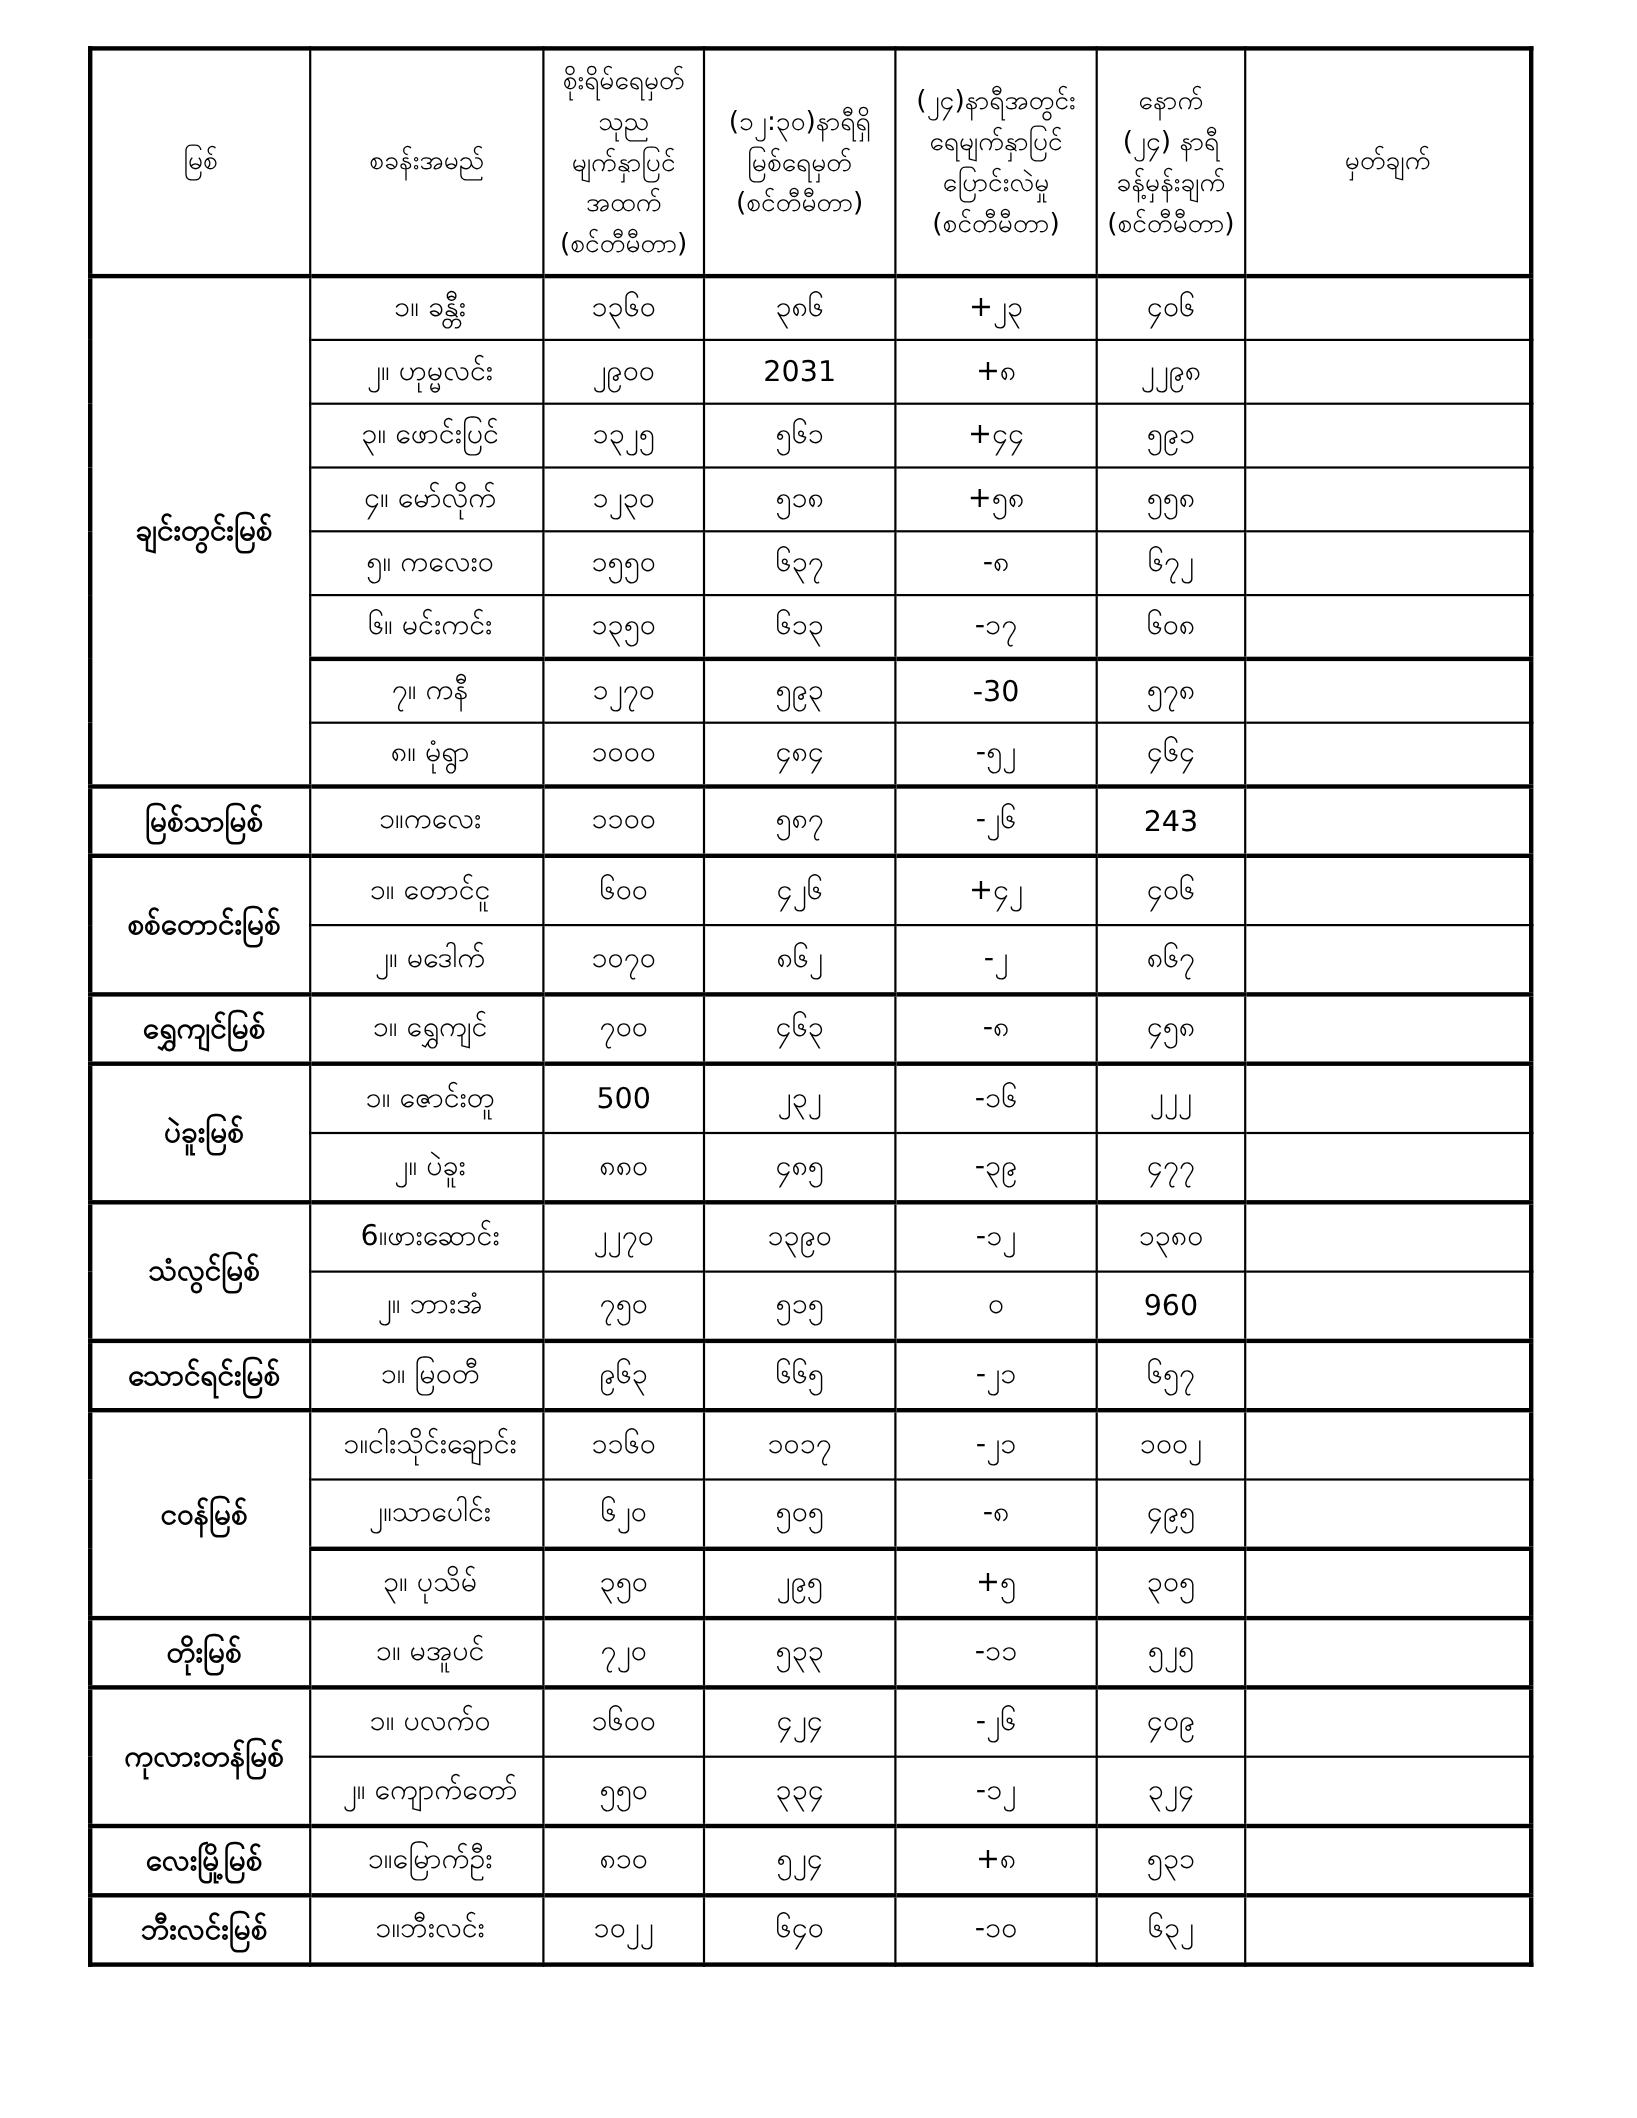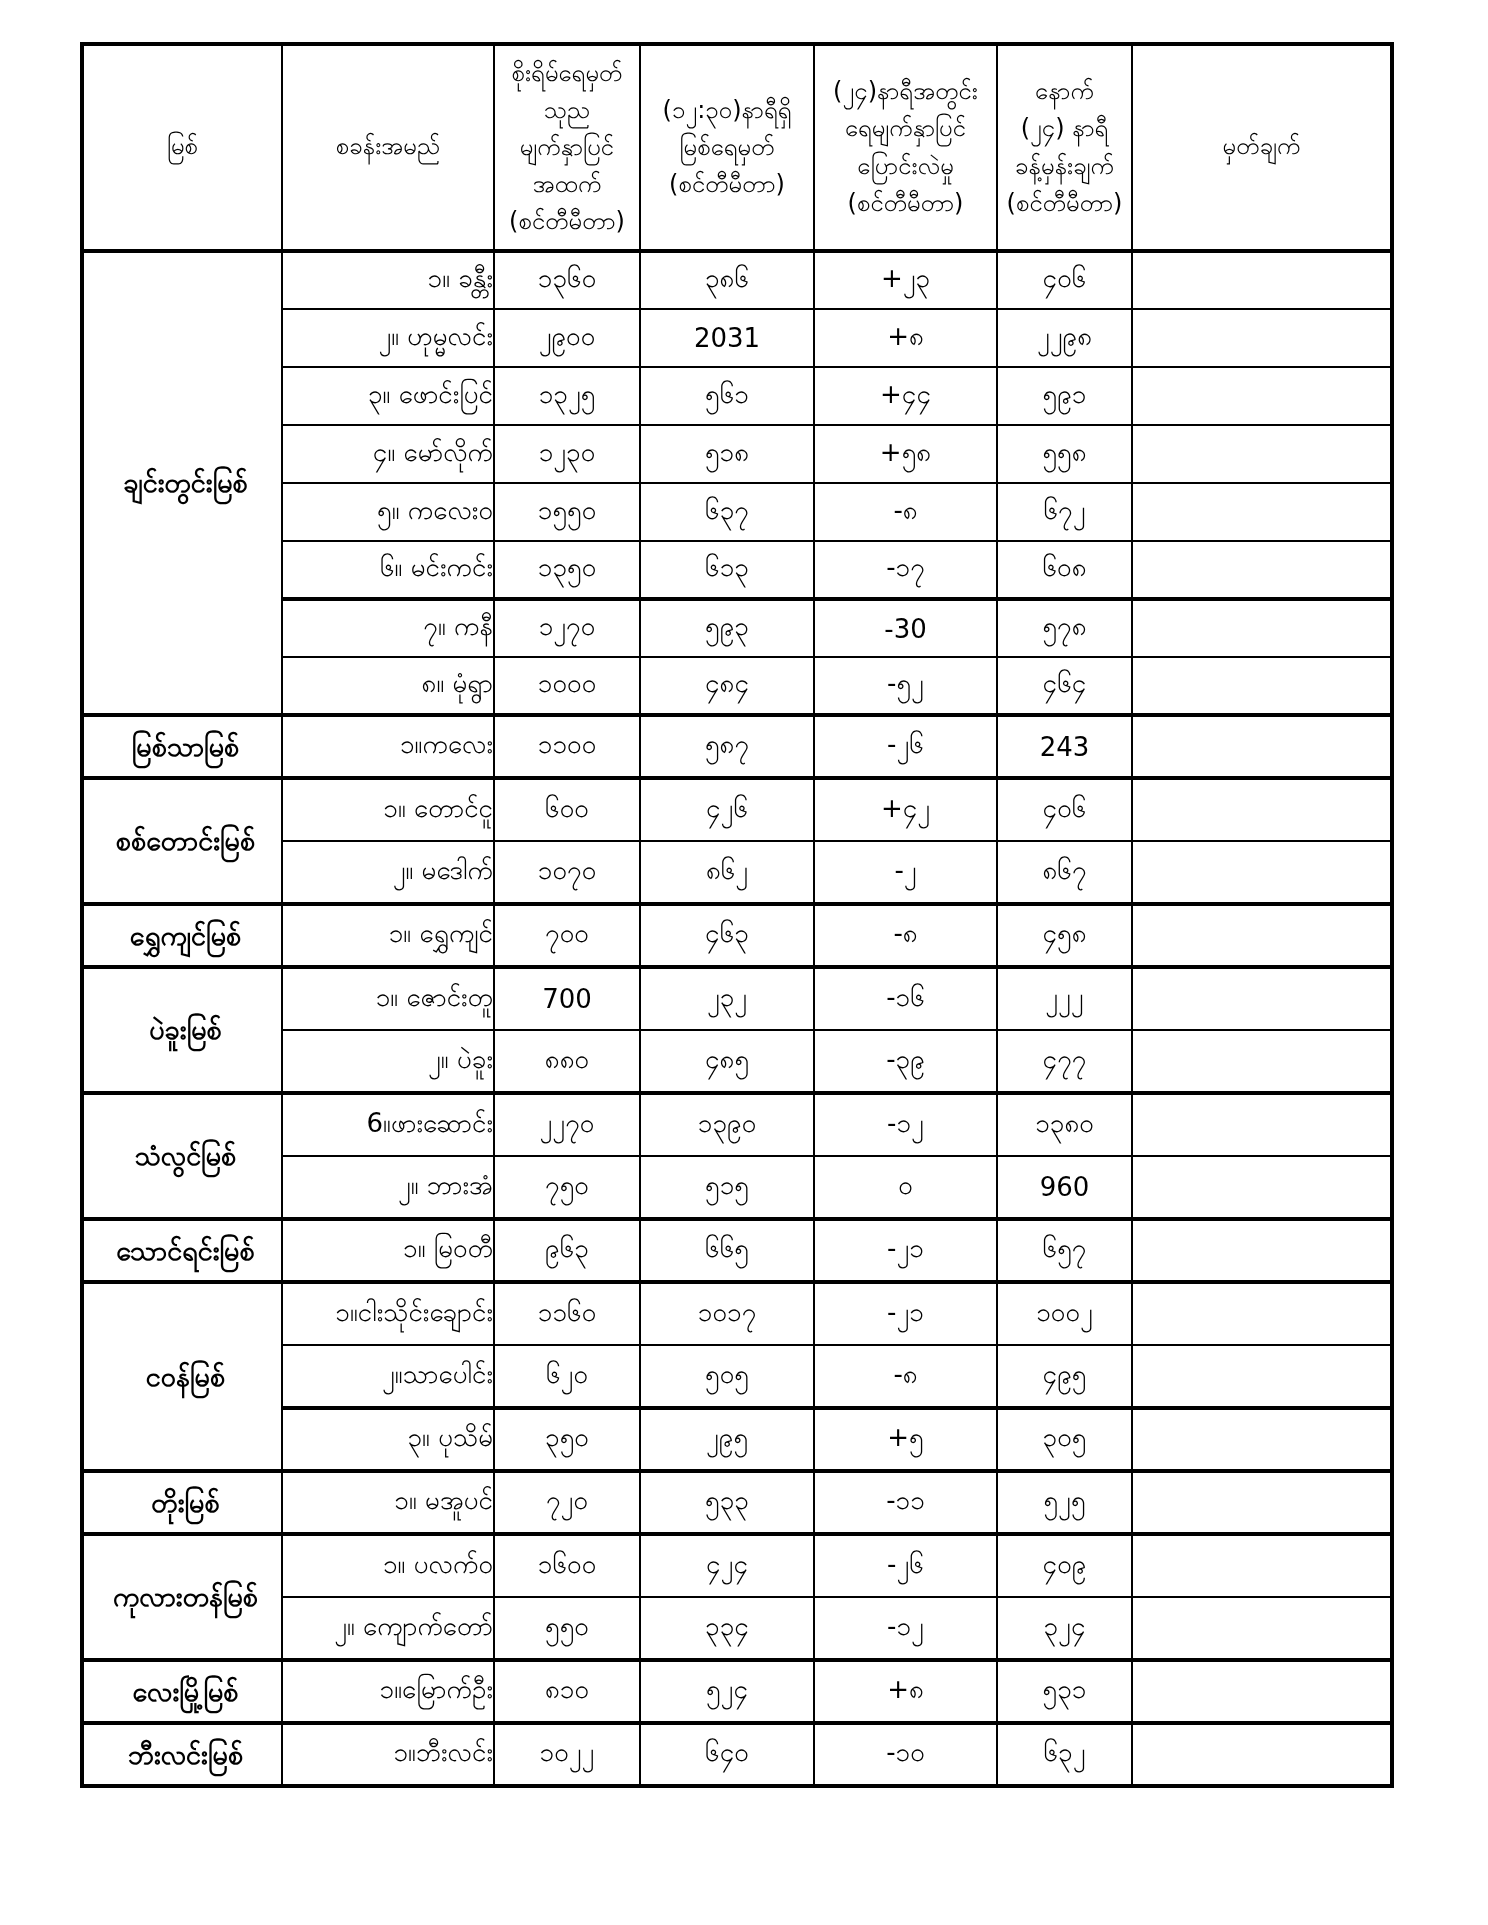--- a/index.html
+++ b/index.html
@@ -56,21 +56,21 @@
   td.river {
     font-size: 27px;
     font-weight: bold;
     text-align: center;
     padding-left: 6px;
     vertical-align: middle;
     line-height: 1.4;
   }
   td.station {
     font-size: 26px;
-    text-align: right;
+    text-align: center;
     padding-left: 6px;
     vertical-align: middle;
   }
   td.num {
     font-size: 26px;
     text-align: center;
     vertical-align: middle;
   }
   td.remark { }
 </style>
@@ -213,21 +213,21 @@
         <td class="num">၇၀၀</td>
         <td class="num">၄၆၃</td>
         <td class="num">-၈</td>
         <td class="num">၄၅၈</td>
         <td class="remark"></td>
       </tr>
 
       <tr class="gs h63">
         <td class="river" rowspan="2">ပဲခူးမြစ်</td>
         <td class="station">၁။ ဇောင်းတူ</td>
-        <td class="num">700</td>
+        <td class="num">500</td>
         <td class="num">၂၃၂</td>
         <td class="num">-၁၆</td>
         <td class="num">၂၂၂</td>
         <td class="remark"></td>
       </tr>
       <tr class="h63">
         <td class="station">၂။ ပဲခူး</td>
         <td class="num">၈၈၀</td>
         <td class="num">၄၈၅</td>
         <td class="num">-၃၉</td>

